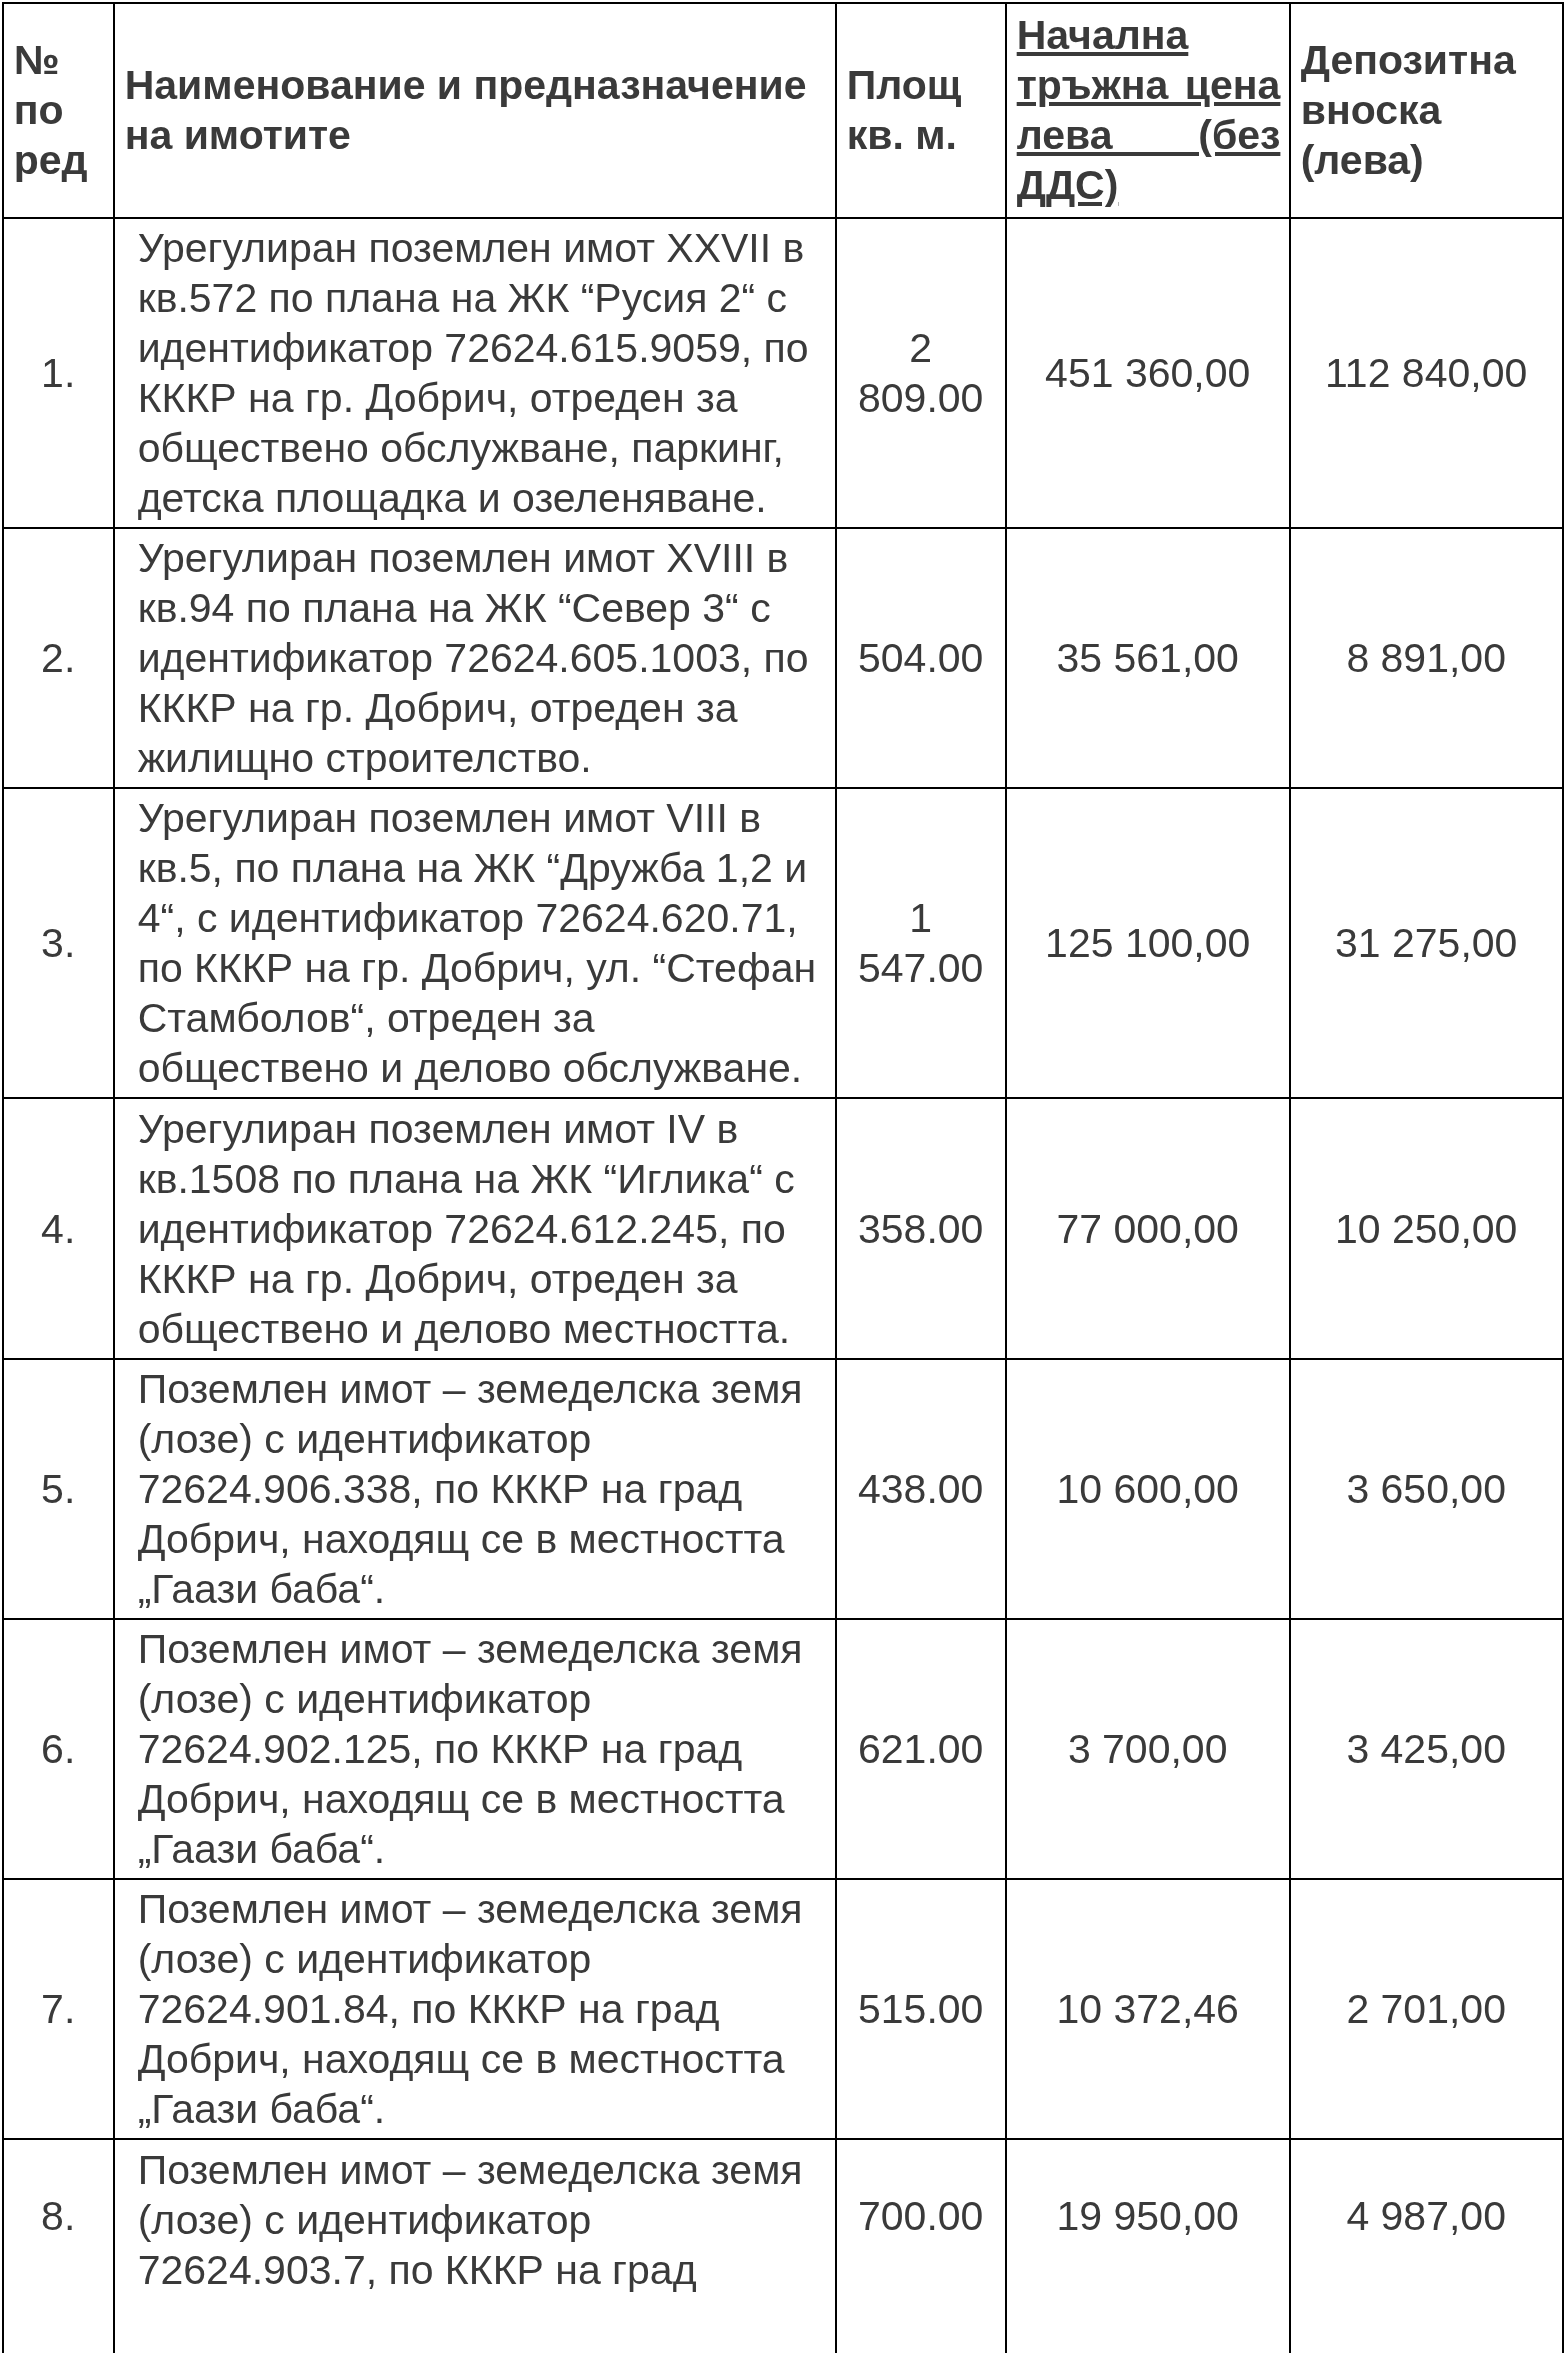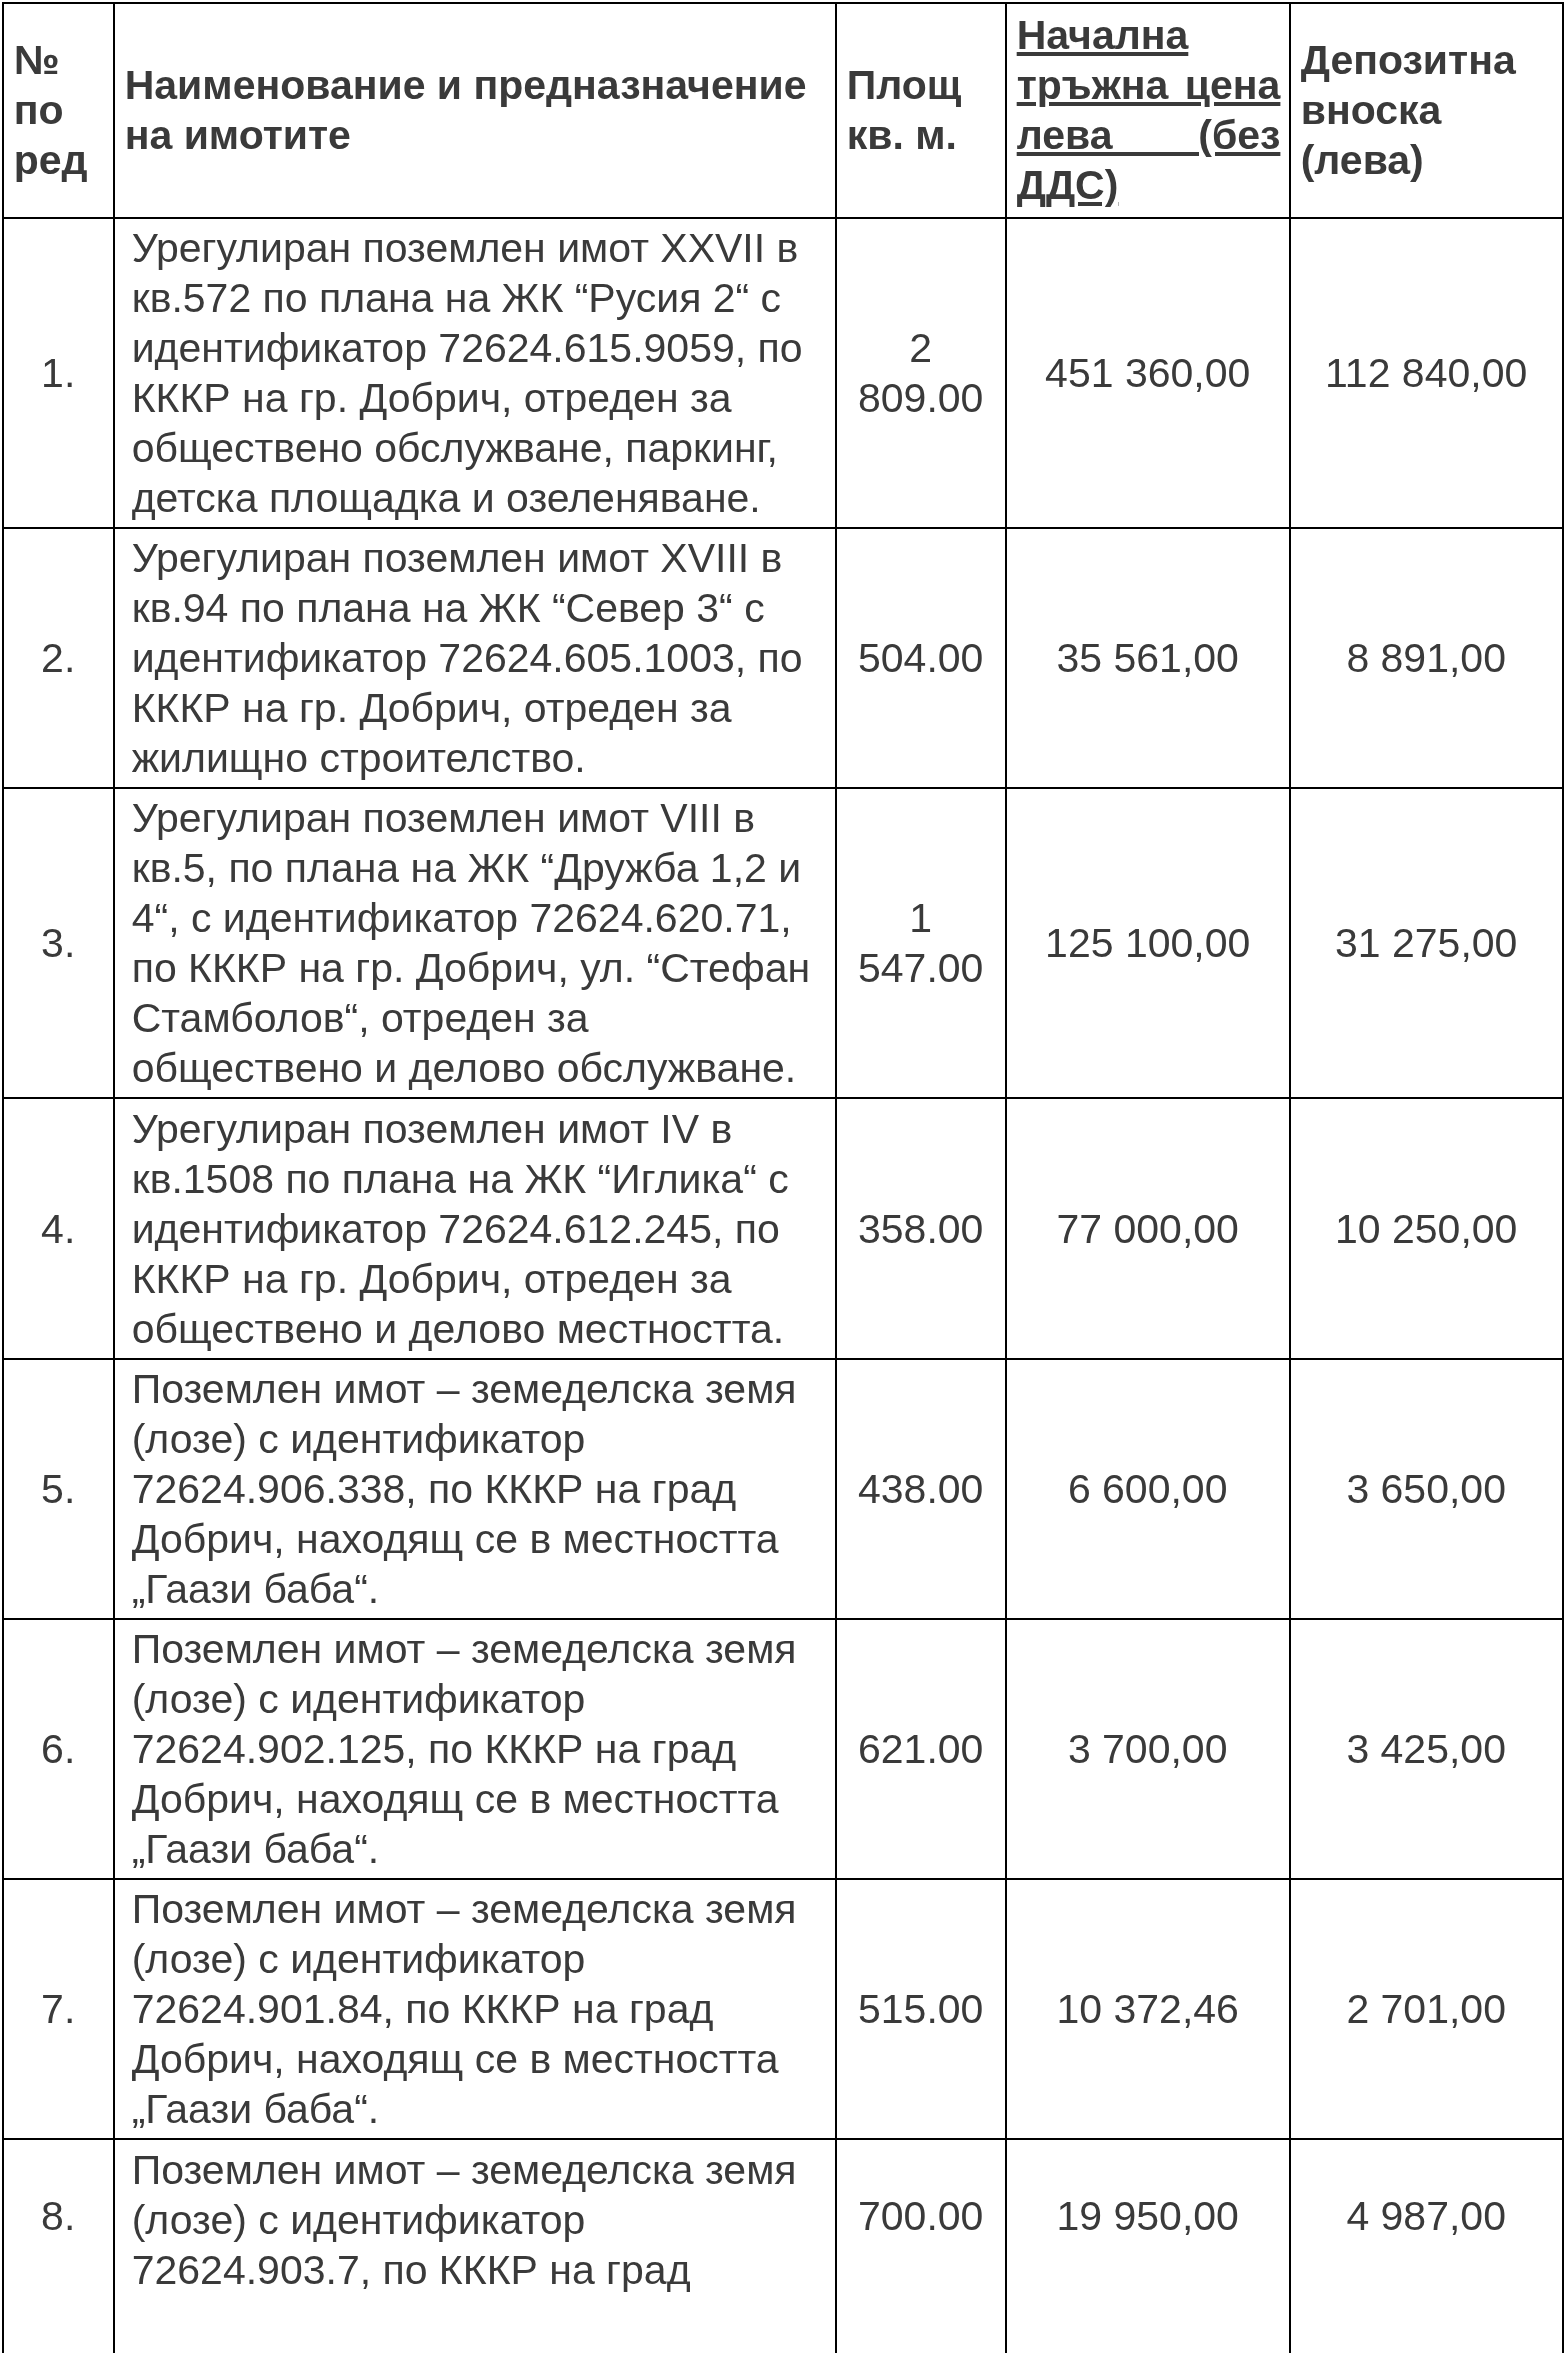--- a/index.html
+++ b/index.html
@@ -27,21 +27,21 @@
     padding: 4.1px 8.3px;
     overflow: hidden;
   }
   th {
     font-weight: bold;
     text-align: left;
     padding: 6.6px 8.3px 6.6px 10px;
   }
   th.price-h { text-align: justify; text-decoration: underline; }
   td.num { text-align: center; }
-  td.desc { text-align: left; padding-left: 17px; padding-right: 6.6px; }
+  td.desc { text-align: left; padding-left: 23px; padding-right: 6.6px; }
   td.val { text-align: center; }
   
   tr.row8 td { vertical-align: top; }
   tr.row8 td.desc { height: 232px; padding-top: 5px; }
   tr.row8 td.num, tr.row8 td.val { padding-top: 51px; }
 </style>
 </head>
 <body>
 
 <div class="page">
@@ -88,21 +88,21 @@
         <td class="num">4.</td>
         <td class="desc">Урегулиран поземлен имот IV в кв.1508 по плана на ЖК “Иглика“ с идентификатор 72624.612.245, по КККР на гр. Добрич, отреден за обществено и делово местността.</td>
         <td class="val">358.00</td>
         <td class="val">77 000,00</td>
         <td class="val">10 250,00</td>
       </tr>
       <tr>
         <td class="num">5.</td>
         <td class="desc">Поземлен имот – земеделска земя (лозе) с идентификатор 72624.906.338, по КККР на град Добрич, находящ се в местността „Гаази баба“.</td>
         <td class="val">438.00</td>
-        <td class="val">6 600,00</td>
+        <td class="val">10 600,00</td>
         <td class="val">3 650,00</td>
       </tr>
       <tr>
         <td class="num">6.</td>
         <td class="desc">Поземлен имот – земеделска земя (лозе) с идентификатор 72624.902.125, по КККР на град Добрич, находящ се в местността „Гаази баба“.</td>
         <td class="val">621.00</td>
         <td class="val">3 700,00</td>
         <td class="val">3 425,00</td>
       </tr>
       <tr>

